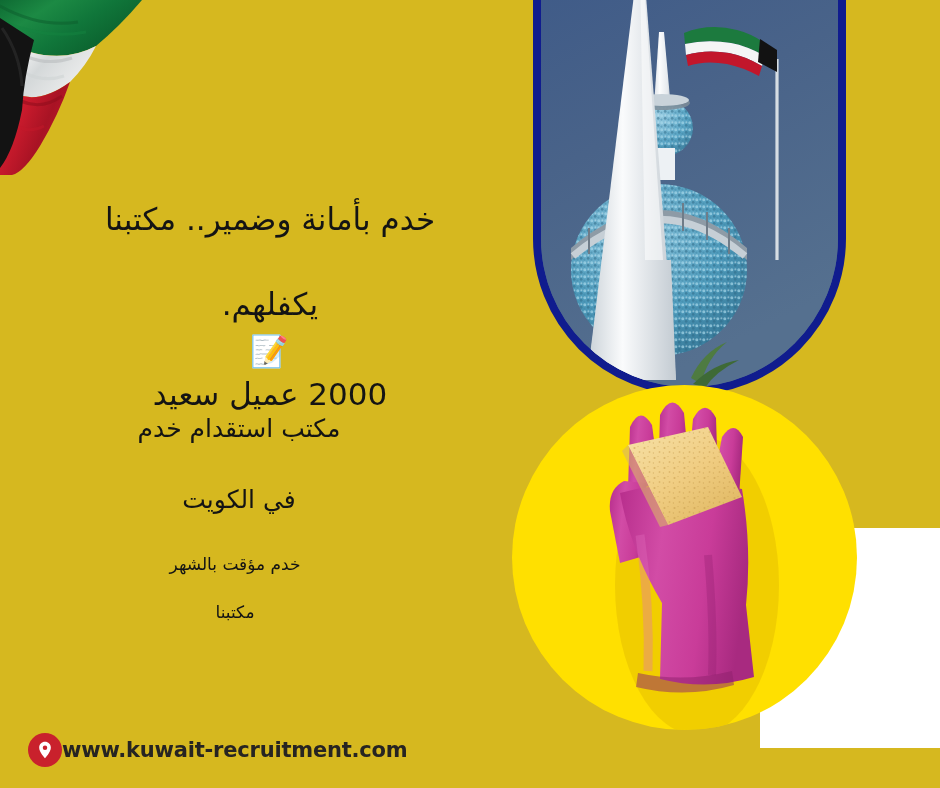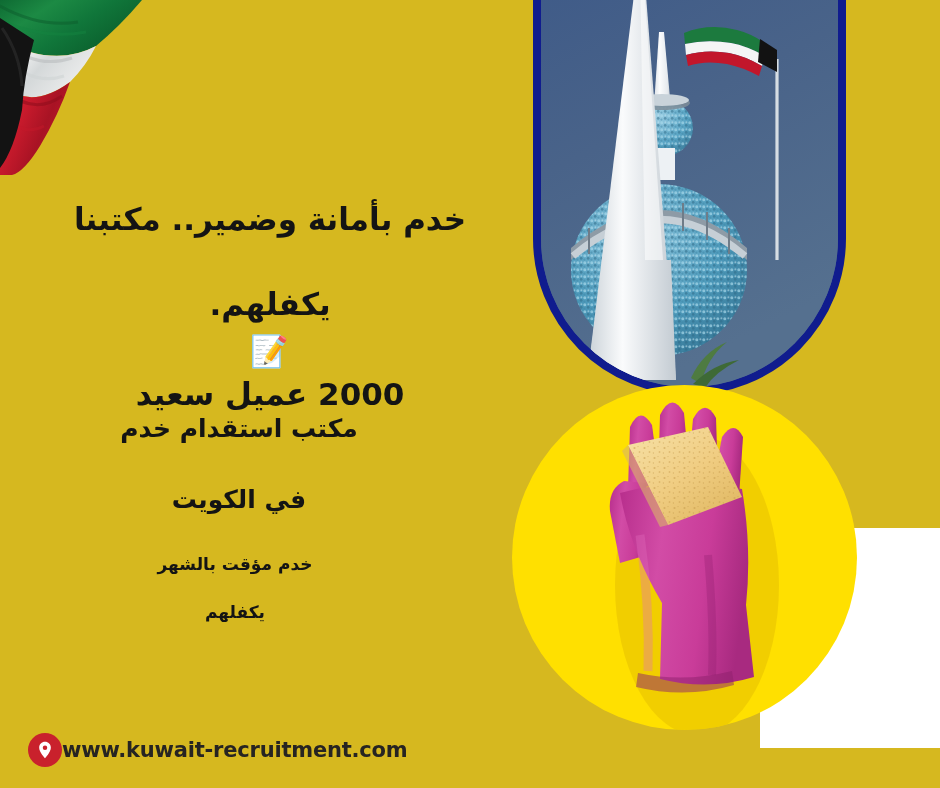--- a/index.html
+++ b/index.html
@@ -45,21 +45,21 @@
   .flag-corner{
     position:absolute;left:0;top:0;width:150px;height:175px;overflow:hidden;
   }
 
   
   .txt{
     position:absolute;
     direction:rtl;
     text-align:center;
     color:#141414;
-    font-weight:700;
+    font-weight:400;
     line-height:1.32;
     letter-spacing:0px;
     white-space:pre-line;
   }
   .headline{
     left:40px;top:155px;width:460px;
     font-size:31px;
     line-height:1.38;
   }
   .sub1{
@@ -283,21 +283,21 @@
     <span>2000 عميل سعيد</span>
   </div>
 
   <div class="txt sub1">
     <span>مكتب استقدام خدم</span><br>
     <span>في الكويت</span>
   </div>
 
   <div class="txt sub2">
     <span>خدم مؤقت بالشهر</span><br>
-    <span>يكفلهم</span>
+    <span>مكتبنا</span>
   </div>
 
   <div class="footer">
     <span class="pin-badge">
       <svg width="20" height="20" viewBox="0 0 24 24" aria-hidden="true">
         <path d="M12 2.2c-3.9 0-7 3.1-7 7 0 5.2 7 12.6 7 12.6s7-7.4 7-12.6c0-3.9-3.1-7-7-7z" fill="#FFFFFF"></path>
         <circle cx="12" cy="9.2" r="2.7" fill="#C9212C"></circle>
       </svg>
     </span>
     <span class="site-url">www.kuwait-recruitment.com</span>

